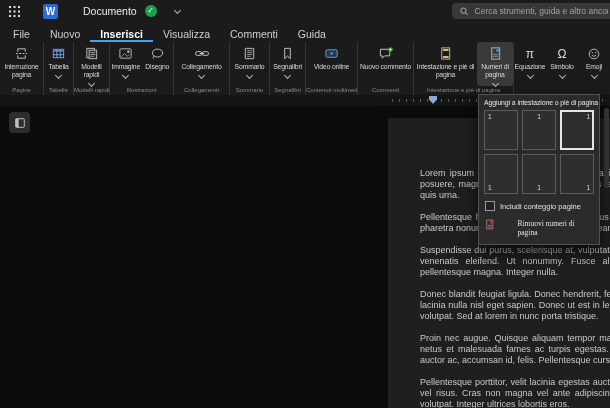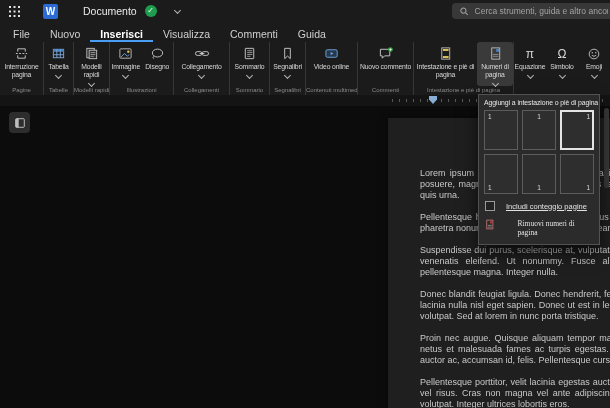--- a/index.html
+++ b/index.html
@@ -69,21 +69,21 @@
   .dd-grid{display:grid;grid-template-columns:repeat(3,1fr);gap:4px;padding:0 5px;}
   .dd-thumb{height:40px;border:1px solid #5c5c5c;background:#2e2e2e;font-size:6.5px;color:#dcdcdc;
             display:flex;padding:2px 3px;box-sizing:border-box;}
   .dd-thumb.selected{border:2px solid #e4e4e4;padding:1px 2px;}
   .pos-tl{align-items:flex-start;justify-content:flex-start;}
   .pos-tc{align-items:flex-start;justify-content:center;}
   .pos-tr{align-items:flex-start;justify-content:flex-end;}
   .pos-bl{align-items:flex-end;justify-content:flex-start;}
   .pos-bc{align-items:flex-end;justify-content:center;}
   .pos-br{align-items:flex-end;justify-content:flex-end;}
-  .dd-check{display:flex;align-items:center;gap:11px;padding:7px 6px 3px;font-size:7.5px;color:#e2e2e2;text-decoration:underline;}
+  .dd-check{display:flex;align-items:center;gap:5px;padding:7px 6px 3px;font-size:7.5px;color:#e2e2e2;}
   .checkbox{width:8px;height:8px;border:1px solid #9a9a9a;background:#222;flex:none;}
   .dd-remove{display:flex;align-items:flex-start;gap:22px;padding:5px 6px 3px;font-size:7.5px;color:#e2e2e2;font-family:Liberation Serif, serif;}
 </style>
 </head>
 <body>
 
 <div class="titlebar">
   <span class="waffle">
     <svg width="11" height="11" viewBox="0 0 11 11">
       <g fill="#e2e2e2">

